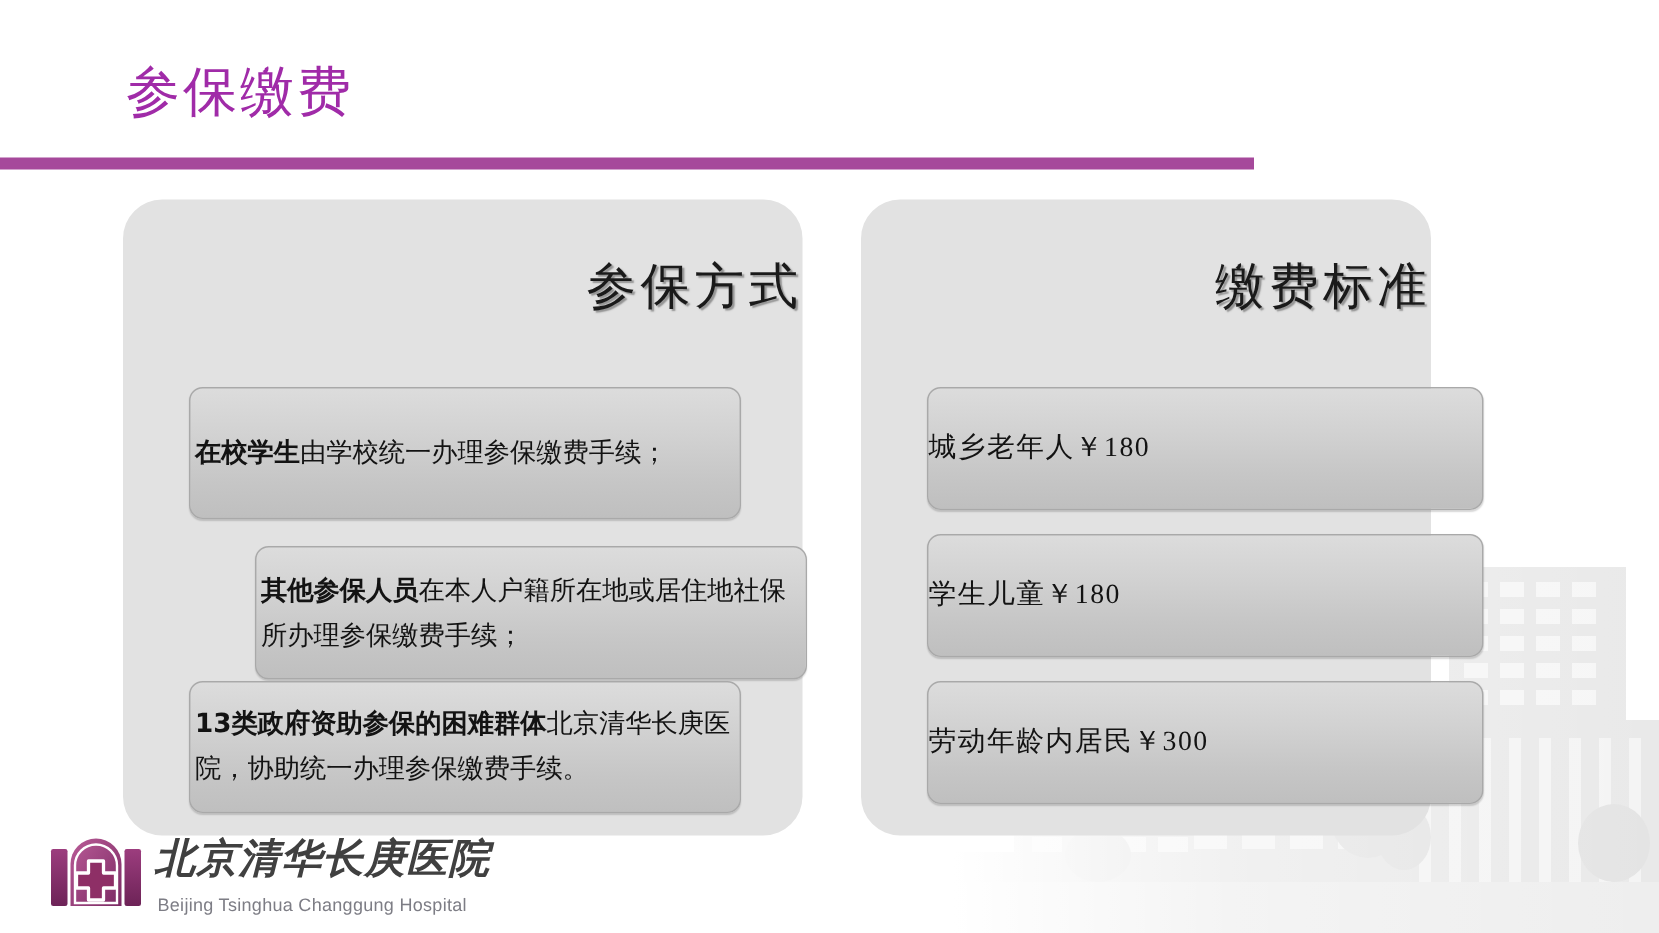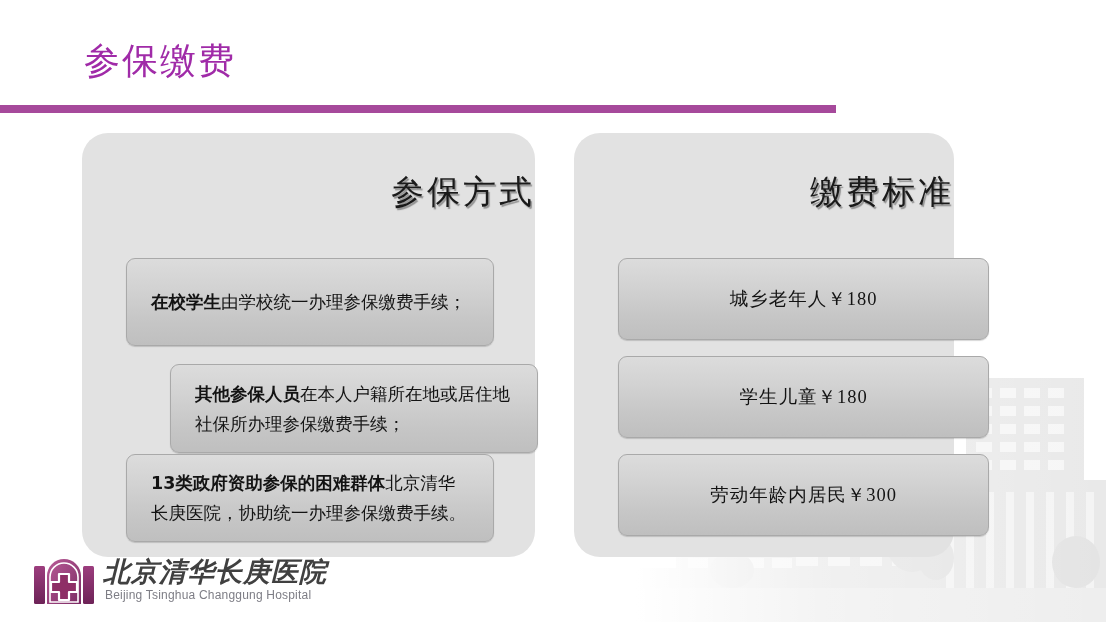--- a/index.html
+++ b/index.html
@@ -78,21 +78,21 @@
     border: 1px solid #a9a9a9;
     border-radius: 9px;
     box-sizing: border-box;
     box-shadow: 0 1px 1px rgba(0,0,0,0.16);
   }
 
   
   .panel-left .card {
     left: 44px;
     width: 368px;
-    padding: 0 24px;
+    padding: 0 3px;
     display: flex;
     align-items: center;
   }
   .card-l1 { top: 125px; height: 88px; }
   .card-l2 { top: 231px; height: 89px; margin-left: 44px; }
   .card-l3 { top: 321px; height: 88px; }
 
   .card-text {
     font-size: 17.5px;
     line-height: 30px;
@@ -100,21 +100,21 @@
     font-family: "DejaVu Sans", "Liberation Sans", sans-serif;
   }
   .card-text b { font-weight: bold; }
 
   
   .panel-right .card {
     left: 44px;
     width: 371px;
     display: flex;
     align-items: center;
-    justify-content: center;
+    justify-content: flex-start;
   }
   .card-r1 { top: 125px; height: 82px; }
   .card-r2 { top: 223px; height: 82px; }
   .card-r3 { top: 321px; height: 82px; }
 
   .card-text-center {
     font-size: 18.5px;
     line-height: 26px;
     color: #131313;
     font-family: "Liberation Serif", "DejaVu Serif", serif;
@@ -145,21 +145,21 @@
     color: #404040;
     font-family: "Liberation Serif", "DejaVu Serif", serif;
     font-style: italic;
     font-weight: bold;
     letter-spacing: 1px;
     white-space: nowrap;
   }
   .logo-en {
     position: absolute;
     left: 72px;
-    top: 32px;
+    top: 40px;
     font-size: 12px;
     line-height: 16px;
     color: #7d7d85;
     letter-spacing: 0.2px;
     white-space: nowrap;
   }
 </style>
 </head>
 <body>
 

